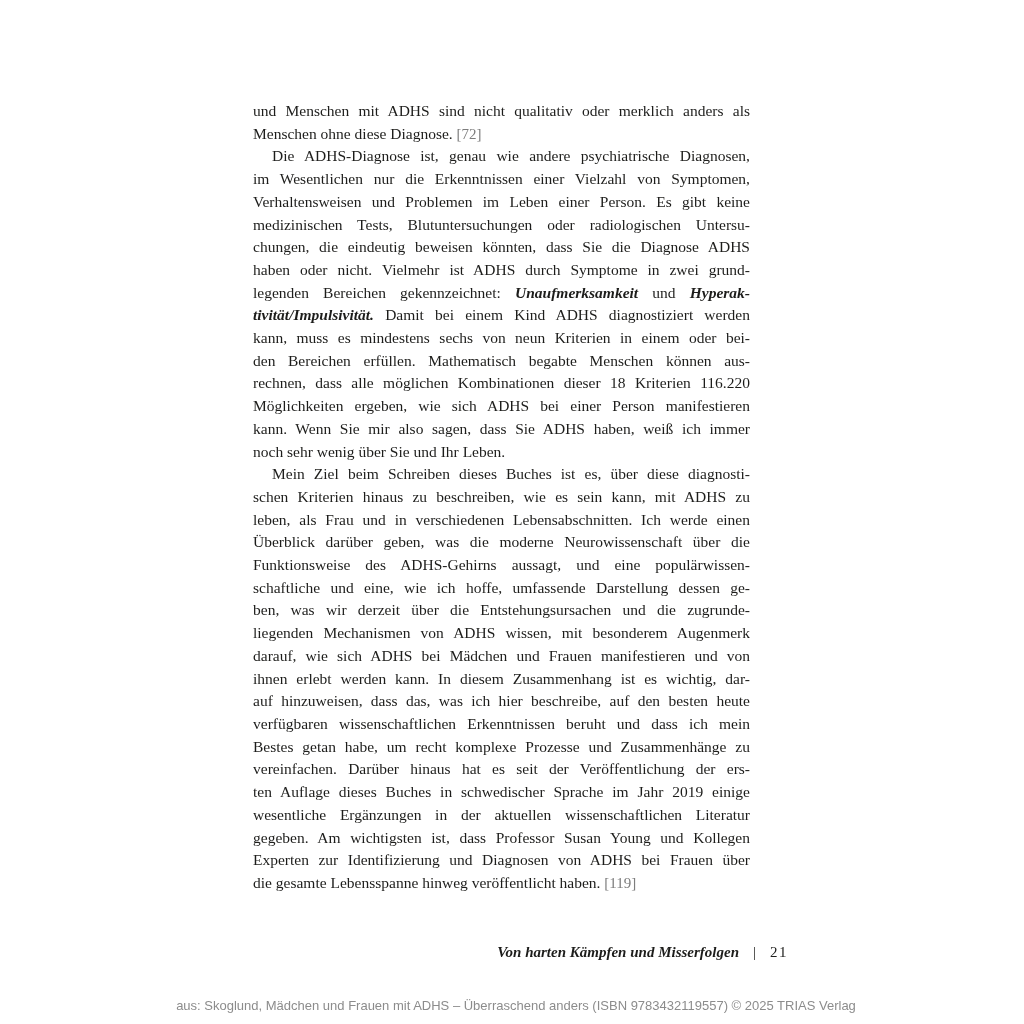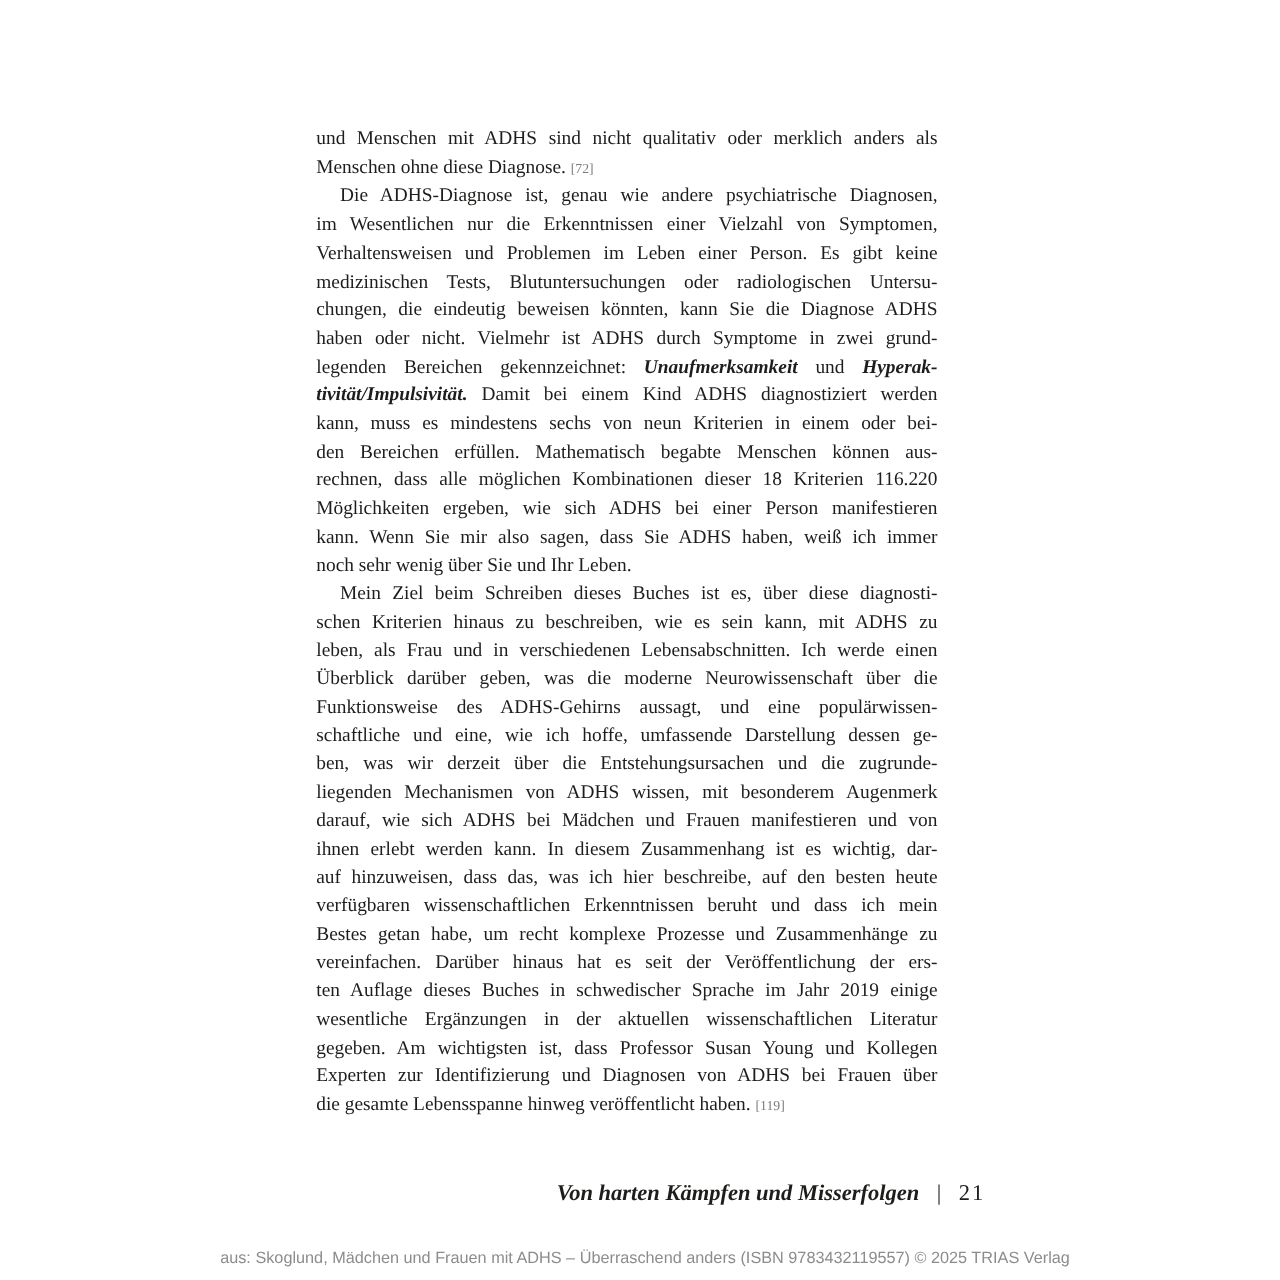--- a/index.html
+++ b/index.html
@@ -30,30 +30,30 @@
     text-align-last: justify;
     white-space: normal;
   }
   .line.last { text-align-last: left; }
   .line.first { text-indent: 19px; }
   .em {
     font-style: italic;
     font-weight: 600;
   }
   .ref {
-    font-size: 11px;
+    font-size: 15px;
     color: #7d7d7d;
   }
   .footer {
     position: absolute;
     top: 944px;
     left: 253px;
     width: 535px;
     text-align: right;
-    font-size: 18px;
+    font-size: 15px;
     color: #1d1d1b;
   }
   .chapter {
     font-style: italic;
     font-weight: 700;
   }
   .sep {
     display: inline-block;
     margin: 0 14px;
     font-weight: 400;
@@ -81,21 +81,21 @@
   <div class="text-block">
       <div class="para">
         <div class="line"><span>und Menschen mit ADHS sind nicht qualitativ oder merklich anders als</span></div>
         <div class="line last"><span>Menschen ohne diese Diagnose. </span><span class="ref">[72]</span></div>
       </div>
       <div class="para">
         <div class="line first"><span>Die ADHS-Diagnose ist, genau wie andere psychiatrische Diagnosen,</span></div>
         <div class="line"><span>im Wesentlichen nur die Erkenntnissen einer Vielzahl von Symptomen,</span></div>
         <div class="line"><span>Verhaltensweisen und Problemen im Leben einer Person. Es gibt keine</span></div>
         <div class="line"><span>medizinischen Tests, Blutuntersuchungen oder radiologischen Untersu-</span></div>
-        <div class="line"><span>chungen, die eindeutig beweisen könnten, kann Sie die Diagnose ADHS</span></div>
+        <div class="line"><span>chungen, die eindeutig beweisen könnten, dass Sie die Diagnose ADHS</span></div>
         <div class="line"><span>haben oder nicht. Vielmehr ist ADHS durch Symptome in zwei grund-</span></div>
         <div class="line"><span>legenden Bereichen gekennzeichnet: </span><span class="em">Unaufmerksamkeit</span><span> und </span><span class="em">Hyperak-</span></div>
         <div class="line"><span class="em">tivität/Impulsivität.</span><span> Damit bei einem Kind ADHS diagnostiziert werden</span></div>
         <div class="line"><span>kann, muss es mindestens sechs von neun Kriterien in einem oder bei-</span></div>
         <div class="line"><span>den Bereichen erfüllen. Mathematisch begabte Menschen können aus-</span></div>
         <div class="line"><span>rechnen, dass alle möglichen Kombinationen dieser 18 Kriterien 116.220</span></div>
         <div class="line"><span>Möglichkeiten ergeben, wie sich ADHS bei einer Person manifestieren</span></div>
         <div class="line"><span>kann. Wenn Sie mir also sagen, dass Sie ADHS haben, weiß ich immer</span></div>
         <div class="line last"><span>noch sehr wenig über Sie und Ihr Leben.</span></div>
       </div>

